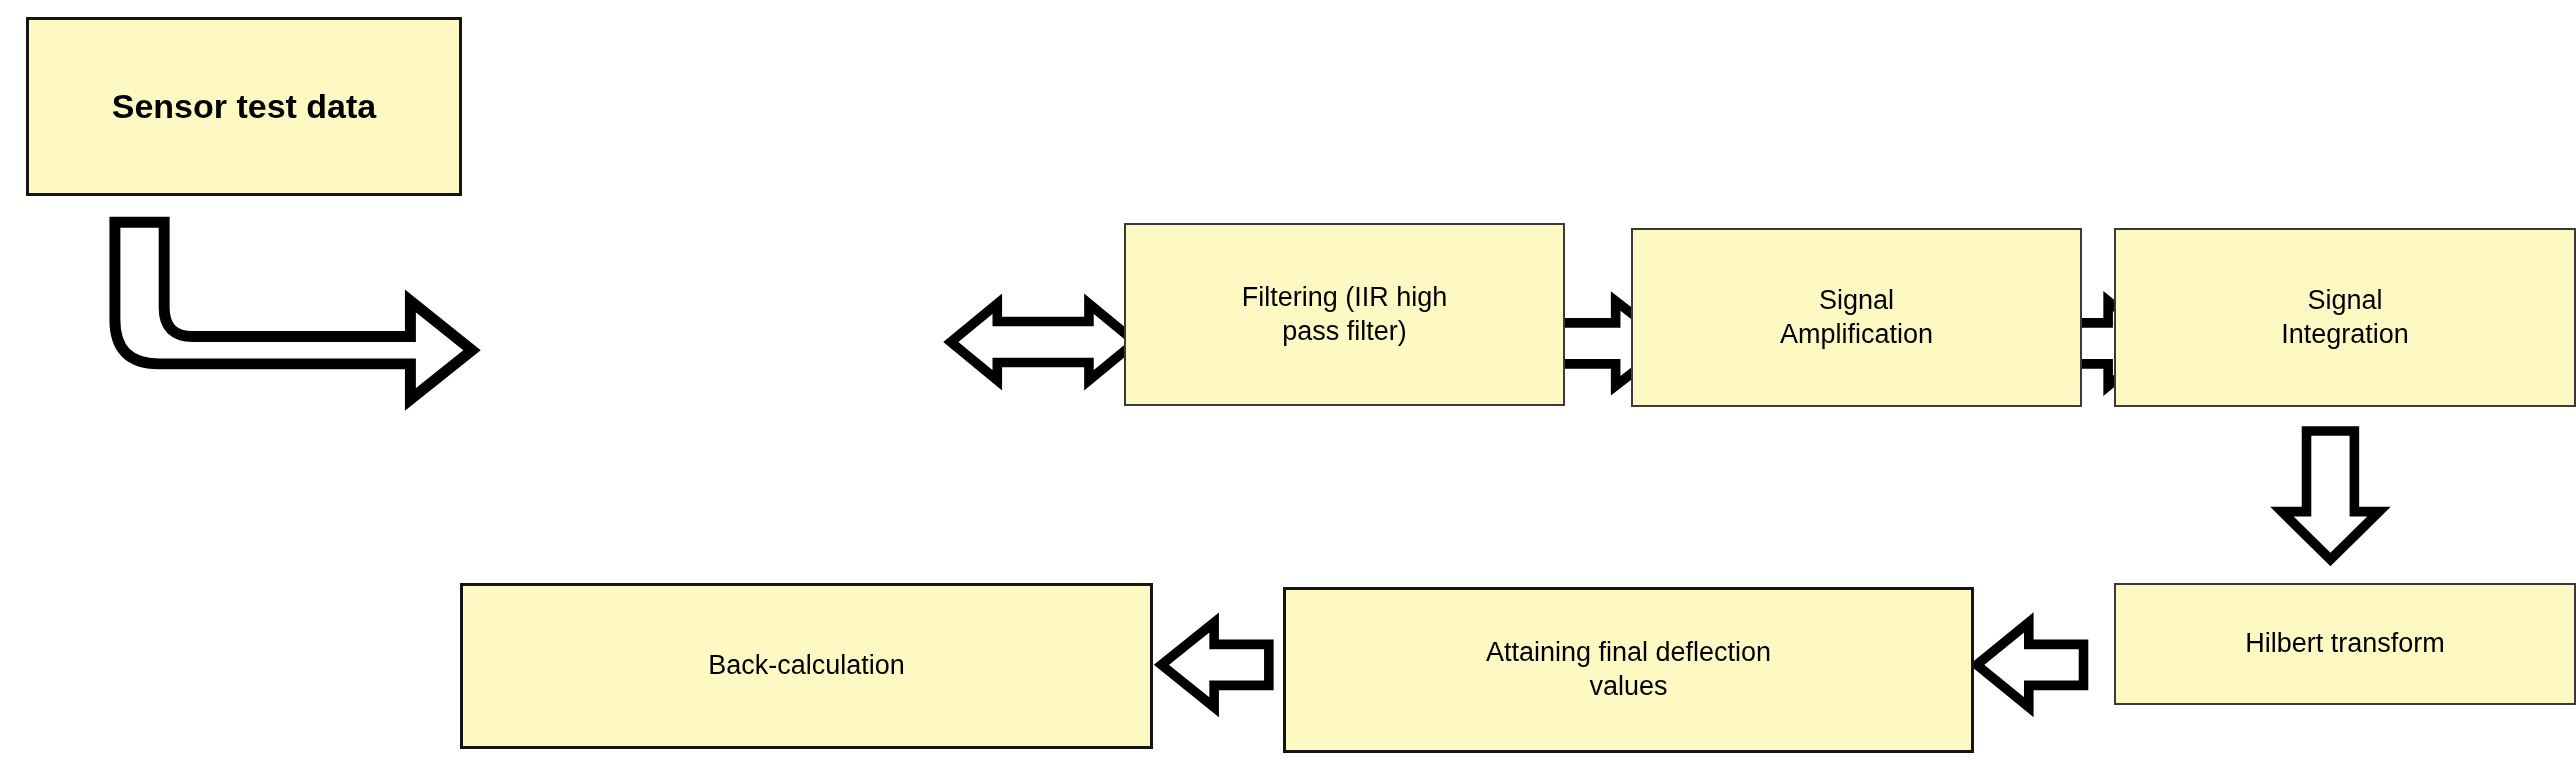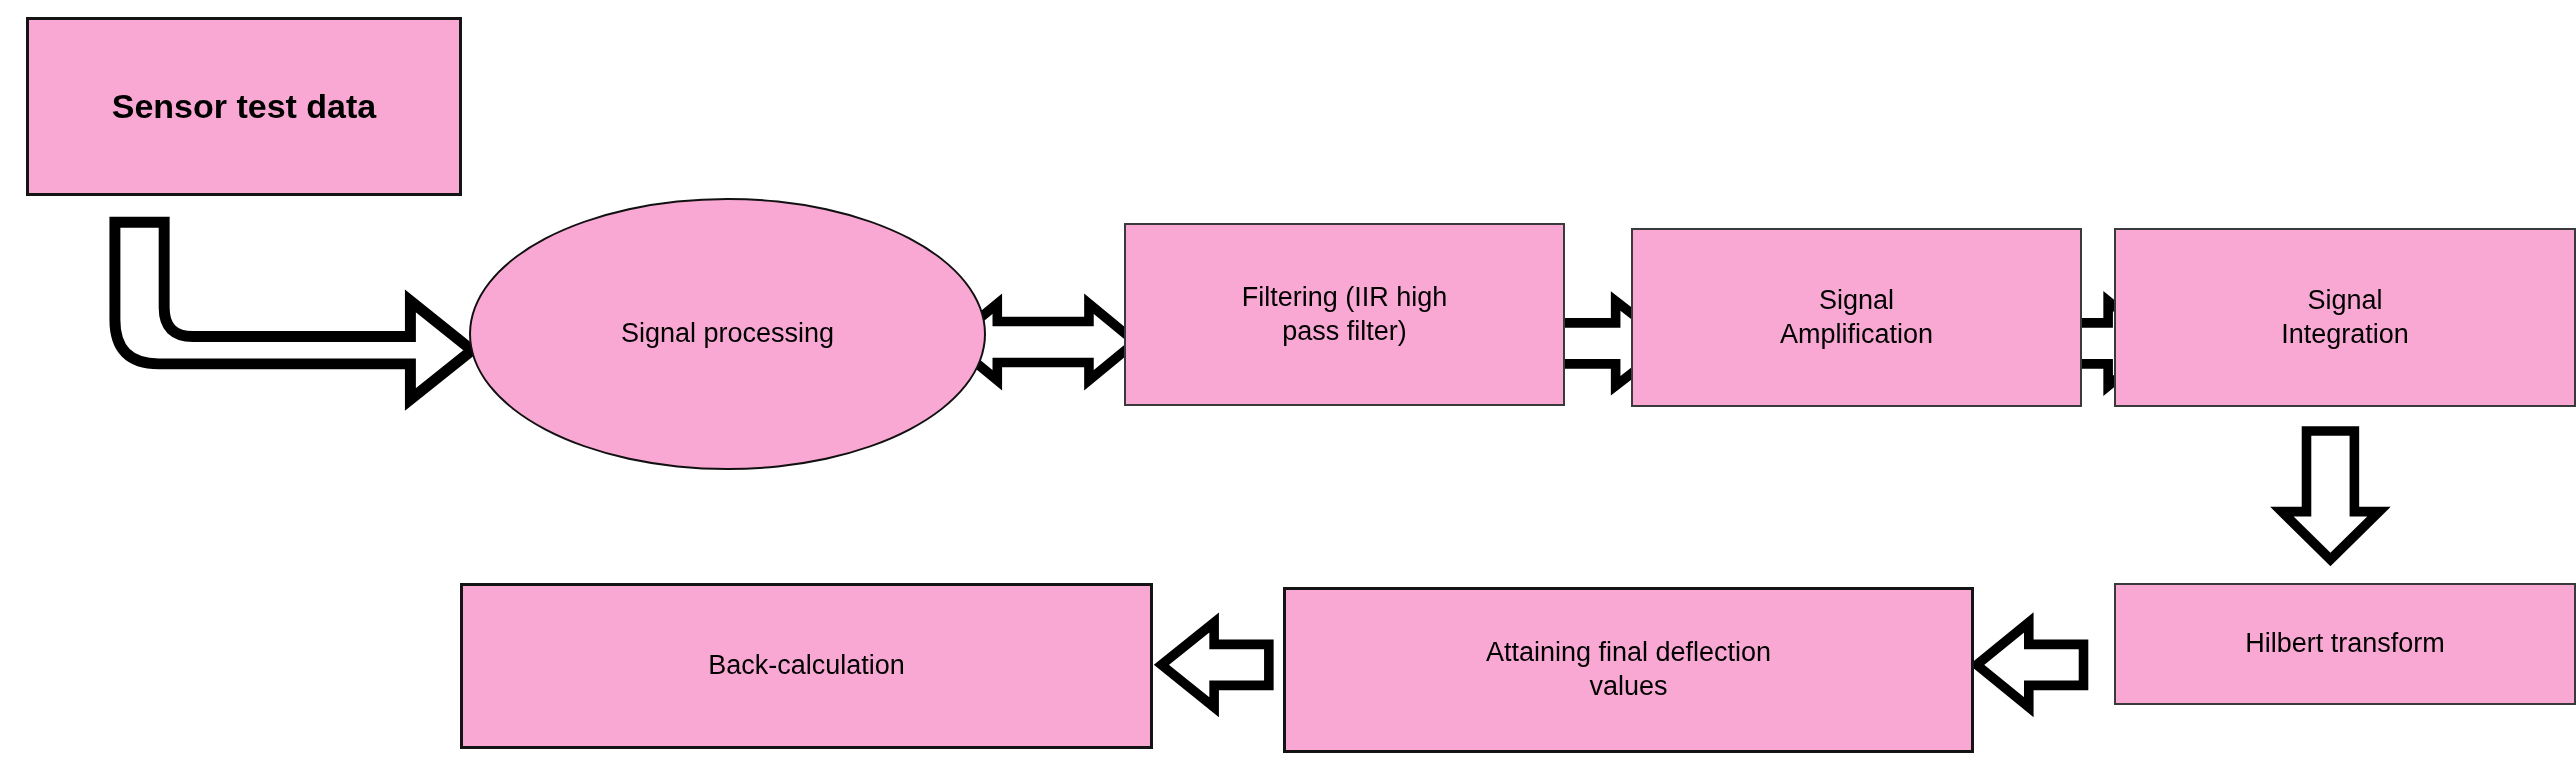--- a/index.html
+++ b/index.html
@@ -15,21 +15,21 @@
     font-family: "Liberation Sans", sans-serif;
     overflow: hidden;
   }
   .node {
     position: absolute;
     box-sizing: border-box;
     display: flex;
     align-items: center;
     justify-content: center;
     text-align: center;
-    background: #f9a8d4;
+    background: #fef9c3;
     color: #000000;
   }
   .node.rect {
     border: 2.1px solid #3a3a3a;
   }
   .node.rect.heavy {
     border: 3.4px solid #141414;
   }
   .node.ellipse {
     border: 2.1px solid #111111;
@@ -141,23 +141,20 @@
              L 1775 1034
              L 1775 1002
              L 1855 1002
              Z"></path>
   </svg>
 
   <div class="node rect heavy" style="left:26px; top:17px; width:436px; height:179px;">
     <span class="node-label bold">Sensor test data</span>
   </div>
 
-  <div class="node ellipse" style="left:469px; top:198px; width:517px; height:272px;">
-    <span class="node-label">Signal processing</span>
-  </div>
 
   <div class="node rect" style="left:1124px; top:223px; width:441px; height:183px;">
     <span class="node-label">Filtering (IIR high
 pass filter)</span>
   </div>
 
   <div class="node rect" style="left:1631px; top:228px; width:451px; height:179px;">
     <span class="node-label">Signal
 Amplification</span>
   </div>

